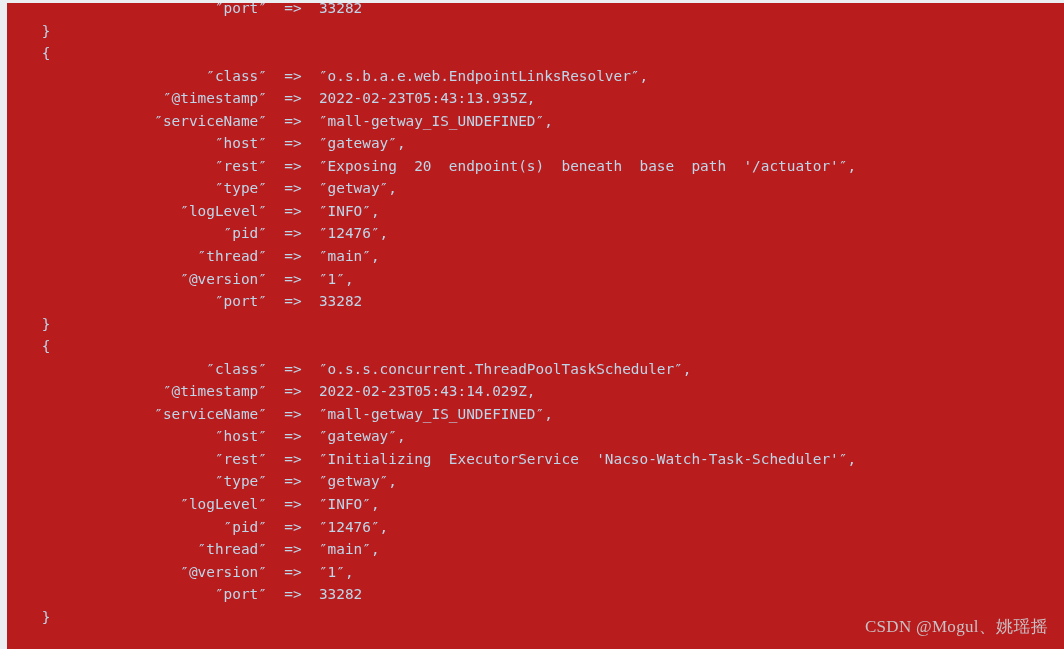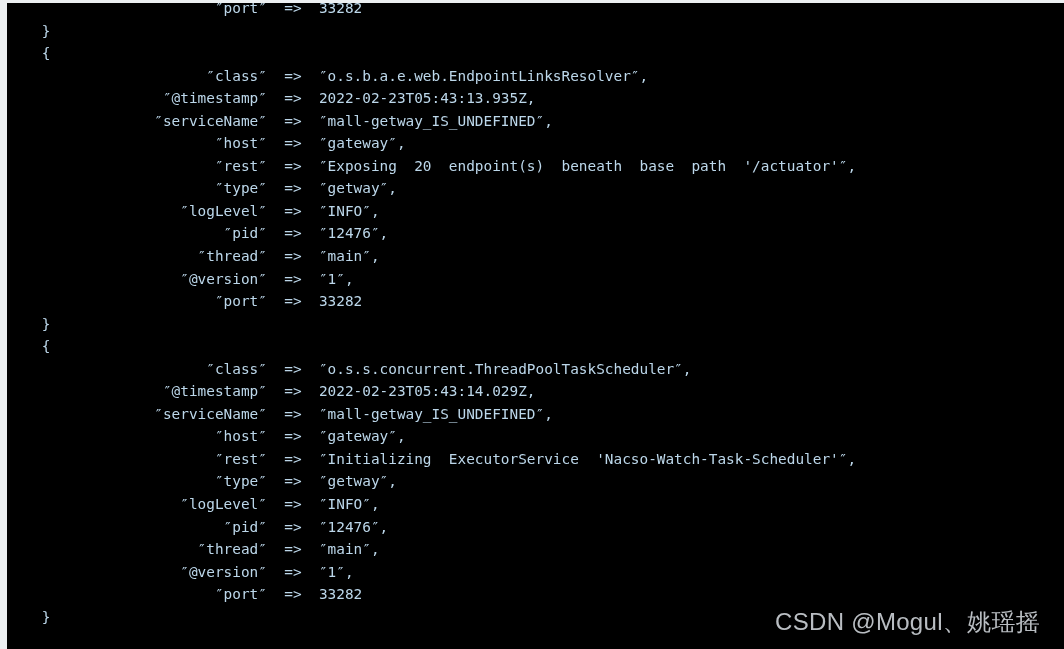--- a/index.html
+++ b/index.html
@@ -57,37 +57,37 @@
     height: 22.55px;
     white-space: pre;
     color: #bcd7ea;
   }
   
   #log {
     top: -6px;
   }
   #watermark {
     position: absolute;
-    right: 24px;
+    right: 16px;
     bottom: 11px;
     color: #c9ced3;
-    font-family: Liberation Sans, sans-serif;
-    font-size: 24px;
+    font-family: Liberation Serif, serif;
+    font-size: 17px;
     letter-spacing: 0.3px;
     opacity: 0.92;
     z-index: 4;
     white-space: pre;
   }
 </style>
 </head>
 <body>
 
 <div id="screen">
 
   <div id="gutter" style="background: rgb(236, 239, 241);"></div>
 
-  <div id="console" style="background: #000000;">
+  <div id="console" style="background: #b91c1c;">
     <pre id="log" style="color: rgb(188, 215, 234); font-size: 14.4px; line-height: 22.55px;"><span class="ln" style="height: 22.55px;">                        ″port″  =&gt;  33282</span><span class="ln" style="height: 22.55px;">    }</span><span class="ln" style="height: 22.55px;">    {</span><span class="ln" style="height: 22.55px;">                       ″class″  =&gt;  ″o.s.b.a.e.web.EndpointLinksResolver″,</span><span class="ln" style="height: 22.55px;">                  ″@timestamp″  =&gt;  2022-02-23T05:43:13.935Z,</span><span class="ln" style="height: 22.55px;">                 ″serviceName″  =&gt;  ″mall-getway_IS_UNDEFINED″,</span><span class="ln" style="height: 22.55px;">                        ″host″  =&gt;  ″gateway″,</span><span class="ln" style="height: 22.55px;">                        ″rest″  =&gt;  ″Exposing  20  endpoint(s)  beneath  base  path  '/actuator'″,</span><span class="ln" style="height: 22.55px;">                        ″type″  =&gt;  ″getway″,</span><span class="ln" style="height: 22.55px;">                    ″logLevel″  =&gt;  ″INFO″,</span><span class="ln" style="height: 22.55px;">                         ″pid″  =&gt;  ″12476″,</span><span class="ln" style="height: 22.55px;">                      ″thread″  =&gt;  ″main″,</span><span class="ln" style="height: 22.55px;">                    ″@version″  =&gt;  ″1″,</span><span class="ln" style="height: 22.55px;">                        ″port″  =&gt;  33282</span><span class="ln" style="height: 22.55px;">    }</span><span class="ln" style="height: 22.55px;">    {</span><span class="ln" style="height: 22.55px;">                       ″class″  =&gt;  ″o.s.s.concurrent.ThreadPoolTaskScheduler″,</span><span class="ln" style="height: 22.55px;">                  ″@timestamp″  =&gt;  2022-02-23T05:43:14.029Z,</span><span class="ln" style="height: 22.55px;">                 ″serviceName″  =&gt;  ″mall-getway_IS_UNDEFINED″,</span><span class="ln" style="height: 22.55px;">                        ″host″  =&gt;  ″gateway″,</span><span class="ln" style="height: 22.55px;">                        ″rest″  =&gt;  ″Initializing  ExecutorService  'Nacso-Watch-Task-Scheduler'″,</span><span class="ln" style="height: 22.55px;">                        ″type″  =&gt;  ″getway″,</span><span class="ln" style="height: 22.55px;">                    ″logLevel″  =&gt;  ″INFO″,</span><span class="ln" style="height: 22.55px;">                         ″pid″  =&gt;  ″12476″,</span><span class="ln" style="height: 22.55px;">                      ″thread″  =&gt;  ″main″,</span><span class="ln" style="height: 22.55px;">                    ″@version″  =&gt;  ″1″,</span><span class="ln" style="height: 22.55px;">                        ″port″  =&gt;  33282</span><span class="ln" style="height: 22.55px;">    }</span></pre>
   </div>
 
   <div id="watermark" style="color: rgb(201, 206, 211);">CSDN @Mogul、姚瑶摇</div>
 
 </div>
 
 </body></html>

